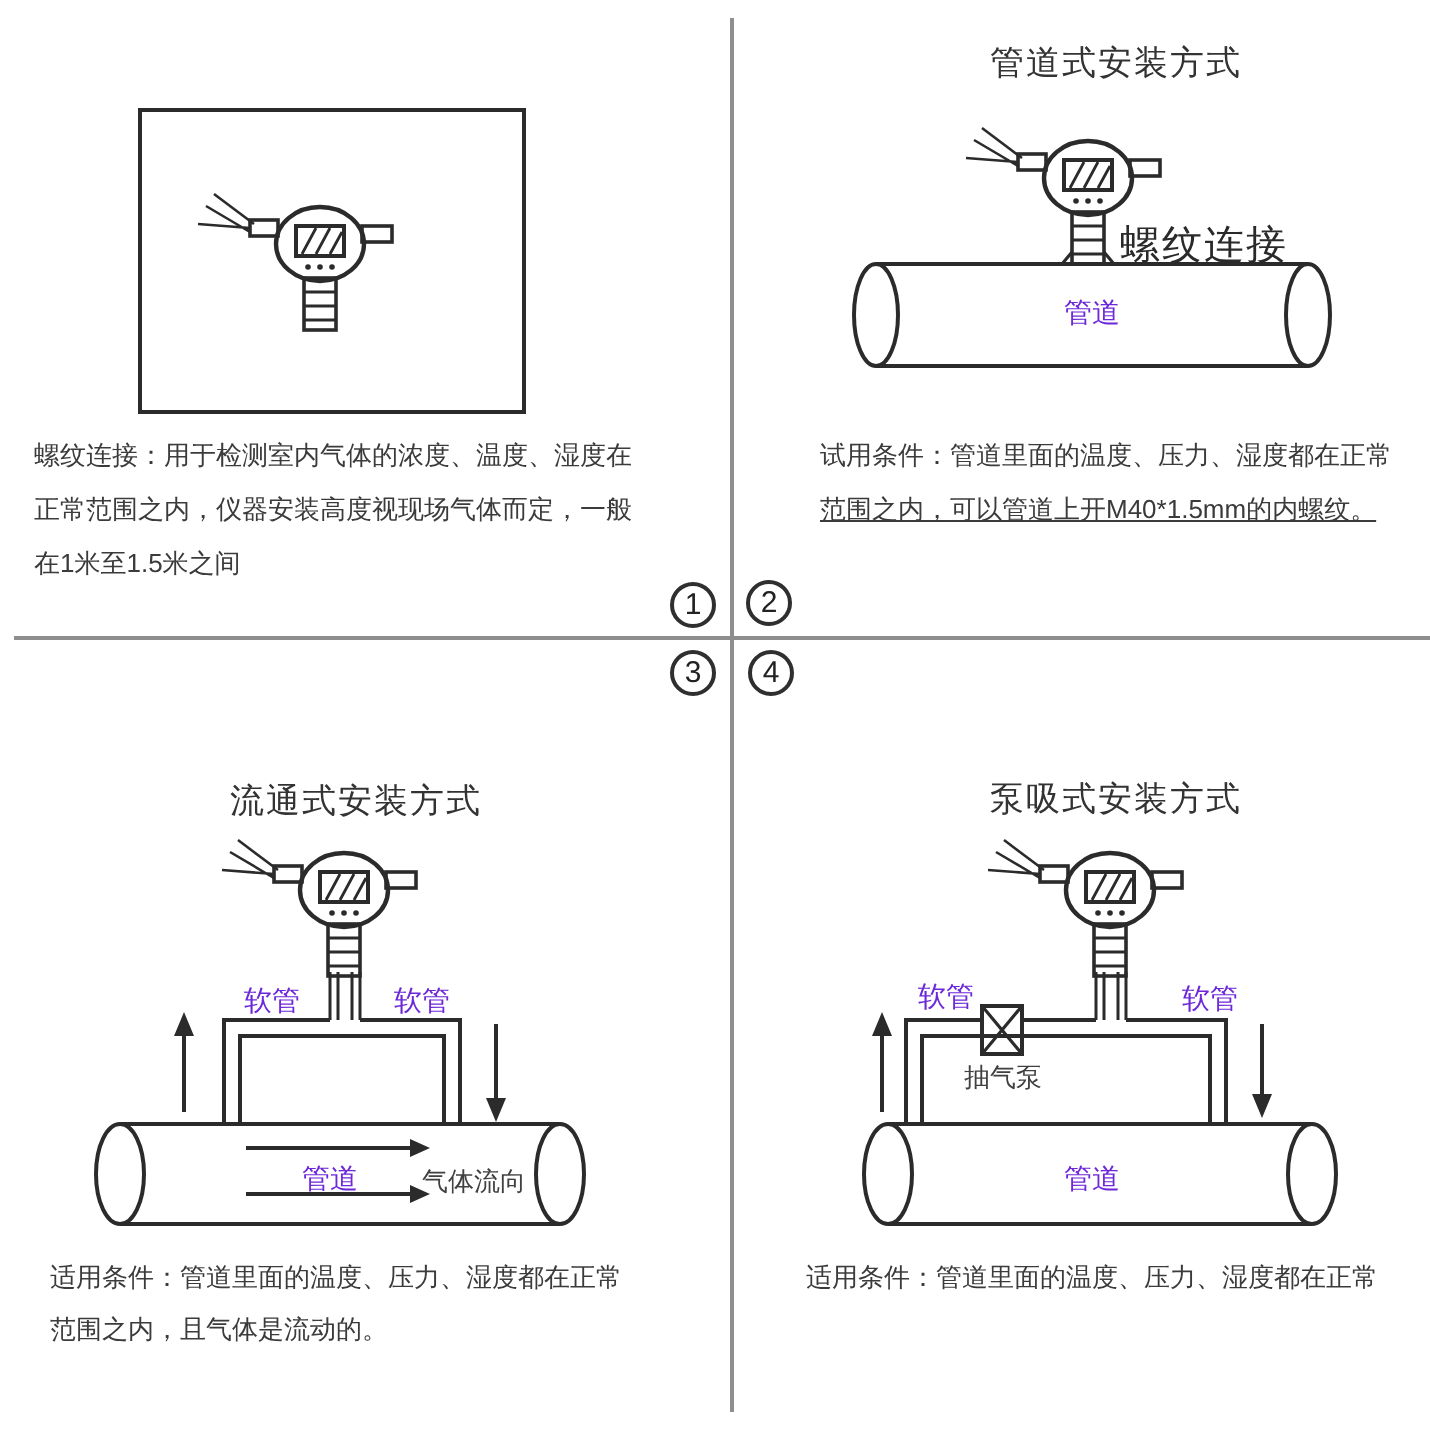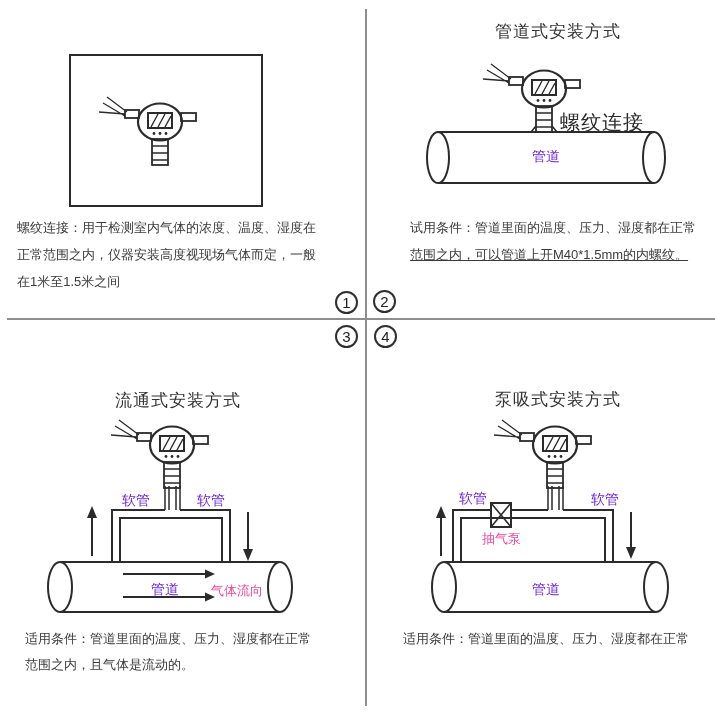--- a/index.html
+++ b/index.html
@@ -6,21 +6,21 @@
   .canvas{
     position:relative;width:715px;height:715px;background:#ffffff;
     font-family:"Liberation Sans","DejaVu Sans",sans-serif;
     overflow:hidden;
   }
   .divider-v{position:absolute;left:365px;top:9px;width:2px;height:697px;background:#8e8e8e;}
   .divider-h{position:absolute;left:7px;top:318px;width:708px;height:2px;background:#8e8e8e;}
   .title{position:absolute;font-size:17px;letter-spacing:1px;color:#333;text-align:center;white-space:nowrap;}
   .t{position:absolute;font-size:13px;color:#3b3b3b;white-space:nowrap;}
   .lbl{position:absolute;font-size:14px;color:#6d28d9;white-space:nowrap;}
-  .lbl-sm{position:absolute;font-size:13px;color:#ec4899;white-space:nowrap;}
+  .lbl-sm{position:absolute;font-size:13px;color:#404040;white-space:nowrap;}
   .thread{position:absolute;font-size:20px;letter-spacing:1px;color:#2a2a2a;white-space:nowrap;}
   .marker{
     position:absolute;width:23px;height:23px;border:2px solid #2f2f2f;border-radius:50%;
     box-sizing:border-box;font-size:15px;color:#222;text-align:center;line-height:19px;
   }
   #art{position:absolute;left:0;top:0;}
   #art path,#art rect,#art ellipse,#art line{stroke:#2b2b2b;fill:none;}
   #art .dot{fill:#2b2b2b;stroke:none;}
   #art polygon{fill:#2b2b2b;stroke:none;}
   #art .smudge{stroke:none;}

